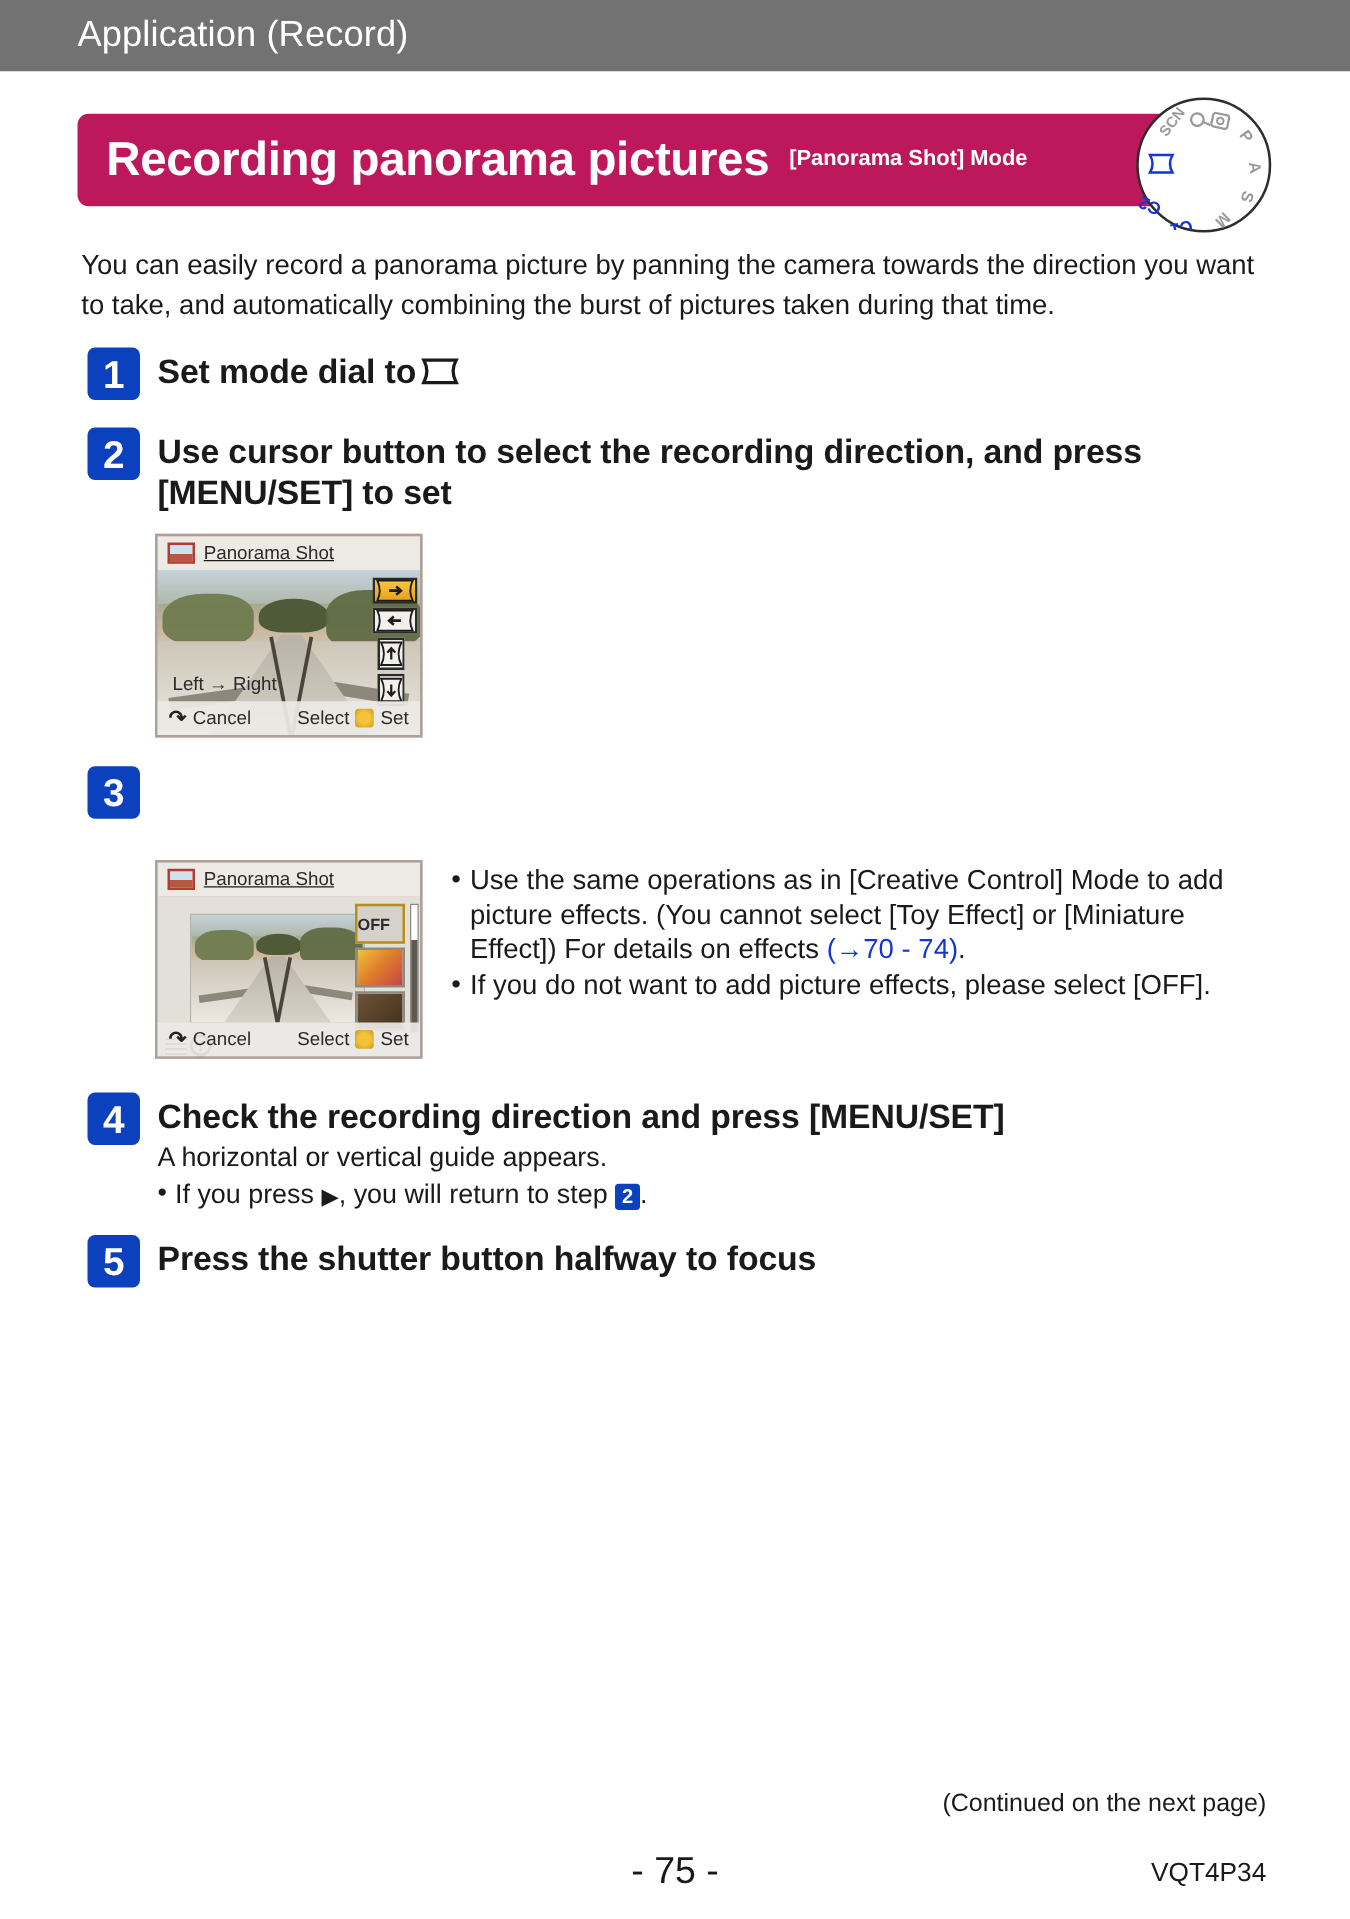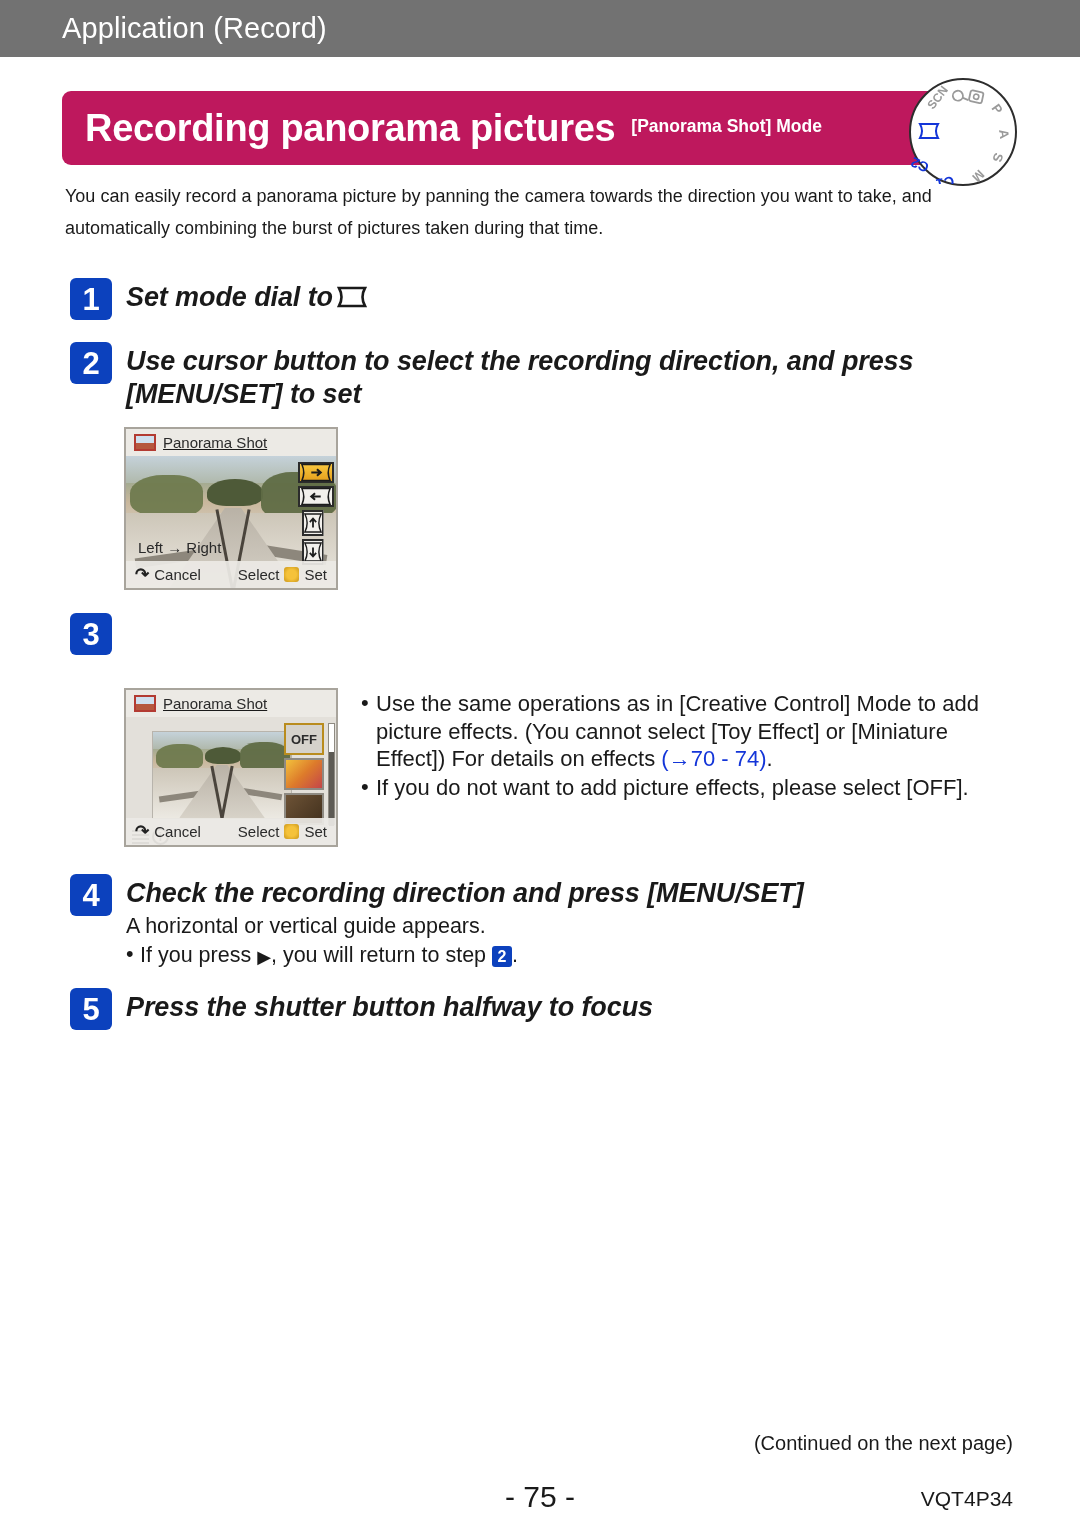--- a/index.html
+++ b/index.html
@@ -68,23 +68,23 @@
     width: 108px; height: 108px;
     border-radius: 50%;
     background: #ffffff;
     border: 2px solid #2d2d2d;
     z-index: 5;
   }
 
   
   .intro {
     position: absolute;
-    left: 65px; top: 180px;
+    left: 65px; top: 196px;
     width: 958px;
-    font-size: 18px;
+    font-size: 22px;
     line-height: 32px;
     color: #1a1a1a;
   }
 
   
   .step {
     position: absolute;
     display: flex;
   }
   .step-badge {
@@ -100,21 +100,20 @@
     justify-content: center;
     line-height: 1;
   }
   .step-title {
     font-size: 27px;
     font-weight: bold;
     line-height: 33px;
     margin-left: 14px;
     padding-top: 3px;
     letter-spacing: -0.1px;
-    font-style: italic;
   }
 
   
   .pano-glyph {
     display: inline-block;
     width: 30px; height: 22px;
     vertical-align: -2px;
     margin-left: 4px;
   }
 
@@ -220,21 +219,21 @@
     position: absolute;
     right: 14px;
     display: flex;
     flex-direction: column;
     gap: 3px;
     align-items: center;
   }
   .eff-cell {
     width: 40px; height: 32px;
     border: 2px solid #8e8a82;
-    display: flex; align-items: center; justify-content: center;
+    display: flex; align-items: center; justify-content: flex-start;
     font-size: 13px; font-weight: bold; color: #2b2b2b;
     background: #c9c6c0;
   }
   .eff-cell.sel { border-color: #b98c1e; background: #d5d2cb; }
   .eff-cell.food { background: linear-gradient(135deg,#f2c13c,#dd7b2b,#c4454a); }
   .eff-cell.sepia { background: linear-gradient(135deg,#6d5336,#42301d); }
   .scrollbar {
     position: absolute;
     right: 4px;
     width: 7px;

